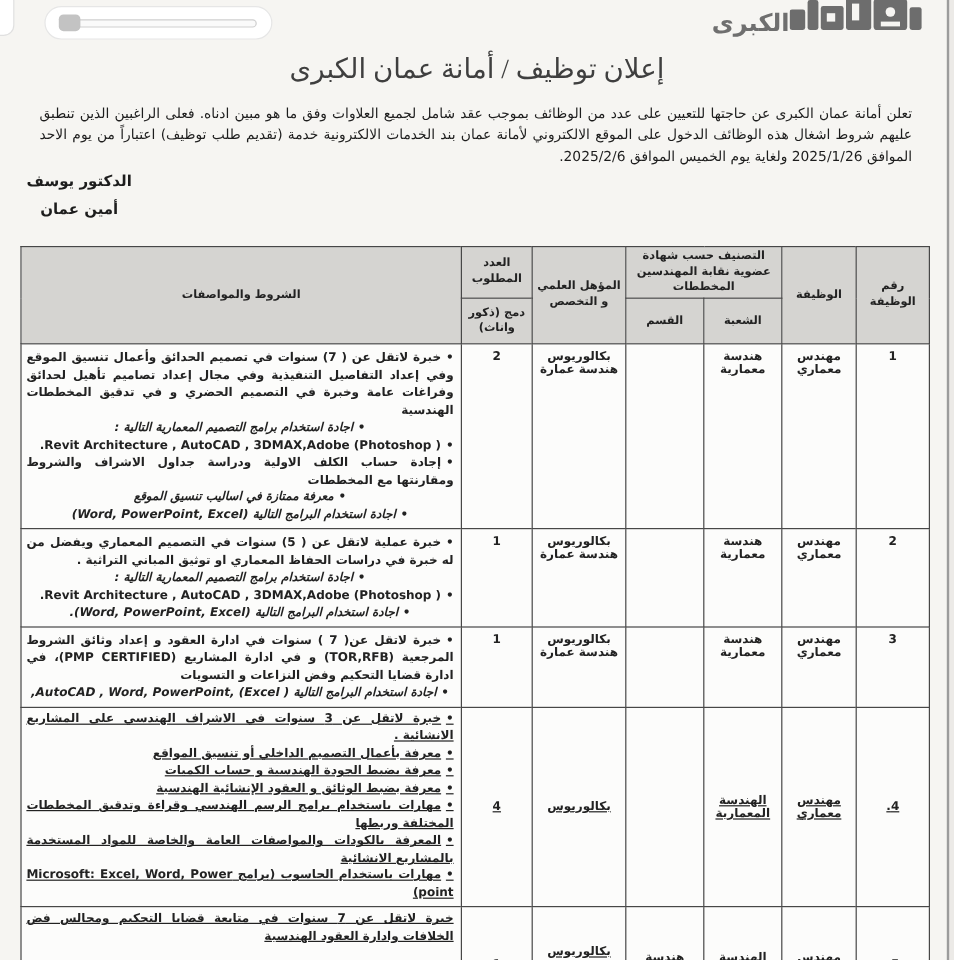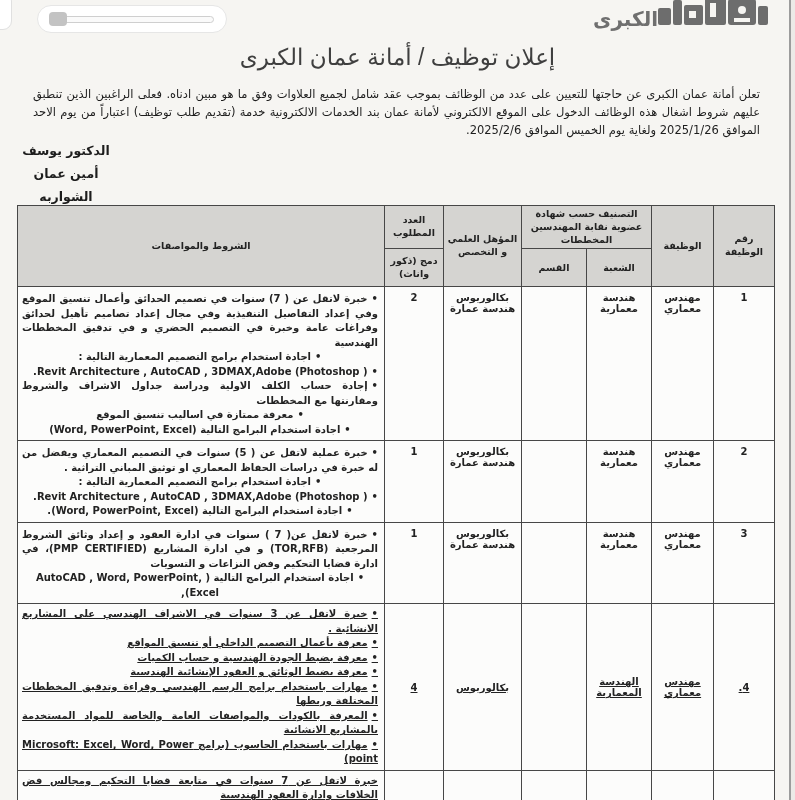--- a/index.html
+++ b/index.html
@@ -27,21 +27,21 @@
   
   .logo { position:absolute; left:596px; top:0; width:180px; height:42px; }
   .logo-kubra {
     position:absolute; left:0; top:7px; width:62px; text-align:center;
     font-size:20px; font-weight:bold; color:#6f6f6f; direction:rtl;
   }
   .logo-emblem { position:absolute; left:62px; top:-4px; }
   
   .title {
     position:absolute; top:44px; left:0; width:795px; text-align:center;
-    direction:rtl; font-family:Liberation Sans, sans-serif;
+    direction:rtl; font-family:Liberation Serif, serif;
     font-size:23px; color:#3f3f3f; letter-spacing:1px;
   }
   .intro {
     position:absolute; top:86px; left:33px; width:727px; direction:rtl;
     text-align:justify; font-size:11.5px; font-weight:normal; line-height:1.55;
     color:#1d1d1d;
   }
   .sig {
     position:absolute; top:139px; left:6px; width:120px; direction:rtl;
     text-align:center; font-weight:bold; font-size:12.5px; line-height:1.85;
@@ -59,21 +59,21 @@
   }
   .jobs th {
     background:#d5d4d1; font-size:9.5px; text-align:center; vertical-align:middle;
     line-height:1.35;
   }
   .jobs td { font-size:10px; text-align:center; }
   tr.va-top td { vertical-align:top; padding-top:5px; }
   tr.va-mid td { vertical-align:middle;text-decoration:underline; }
   td.c-req { text-align:right; vertical-align:top !important; padding:3px 6px 3px 4px; }
   .req { line-height:1.45; text-align:justify; direction:rtl; font-size:10px; }
-  .req.center { text-align:center; }
+  .req.center { text-align:center;font-style:italic; }
   .req .b { margin-left:4px; }
   
   .page-line { position:absolute; left:789px; top:0; width:2px; height:800px; background:#9c9c9c; }
   .page-right { position:absolute; left:791px; top:0; width:4px; height:800px; background:#eceae7; }
 </style>
 </head>
 <body>
 
 <div class="page">
 
@@ -104,21 +104,20 @@
     </span>
     <span class="logo-kubra">الكبرى</span>
   </div>
 
   <div class="title">إعلان توظيف / أمانة عمان الكبرى</div>
   <div class="intro">تعلن أمانة عمان الكبرى عن حاجتها للتعيين على عدد من الوظائف بموجب عقد شامل لجميع العلاوات وفق ما هو مبين ادناه. فعلى الراغبين الذين تنطبق عليهم شروط اشغال هذه الوظائف الدخول على الموقع الالكتروني لأمانة عمان بند الخدمات الالكترونية خدمة (تقديم طلب توظيف) اعتباراً من يوم الاحد الموافق 2025/1/26 ولغاية يوم الخميس الموافق 2025/2/6.</div>
 
   <div class="sig">
     <div>الدكتور يوسف</div>
     <div>أمين عمان</div>
-    <div>الشواربه</div>
   </div>
 
   <table class="jobs">
     <colgroup>
       <col style="width:61px">
         <col style="width:62px">
         <col style="width:65px">
       <col style="width:65px">
         <col style="width:78px">
         <col style="width:59px">

